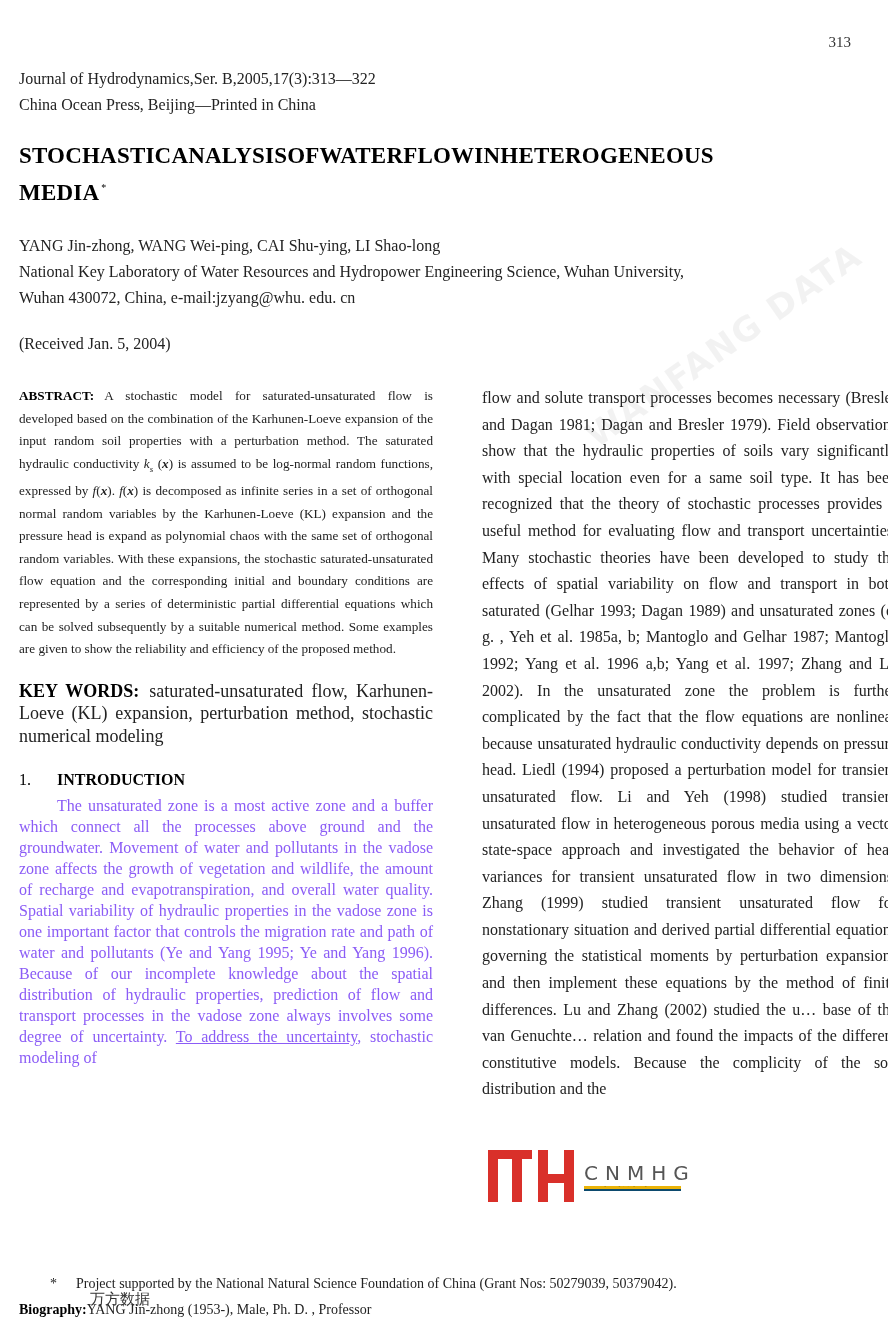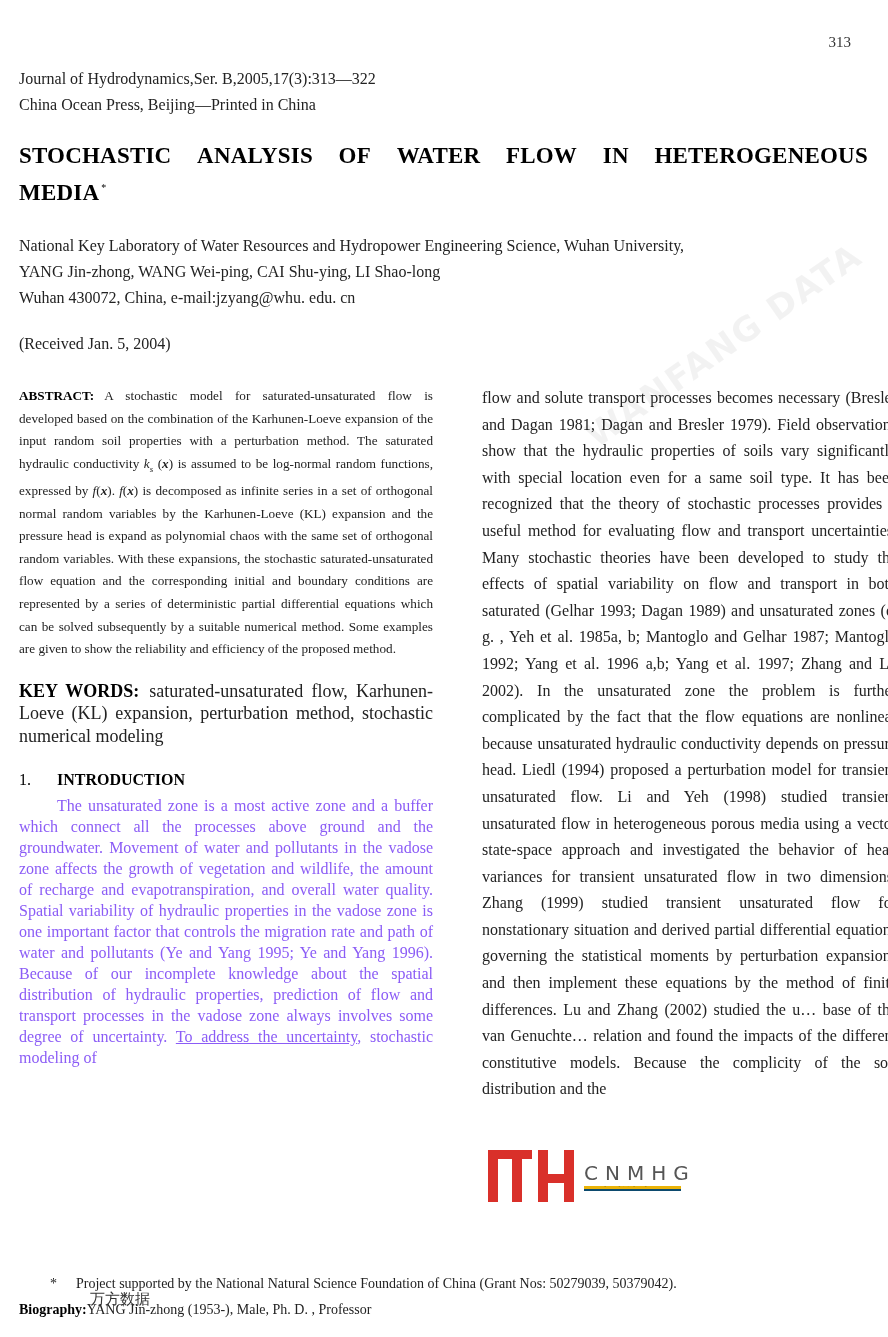--- a/index.html
+++ b/index.html
@@ -18,21 +18,21 @@
       font-size: 16px; line-height: 26px; color: #222;
     }
     .journal-info div { white-space: nowrap; }
     .title {
       position: absolute; left: 19px; top: 140px; width: 849px;
       font-family: "Liberation Serif", serif;
       font-weight: bold; font-size: 23px; line-height: 32px;
       color: #000; text-align: justify; text-align-last: left;
       letter-spacing: 0.2px;
     }
-    .title .line1 { display: flex; justify-content: space-between; }
+    .title .line1 { display: flex; }
     .title sup { font-size: 10px; font-weight: normal; vertical-align: super; margin-left: 2px; }
     .authors {
       position: absolute; left: 19px; top: 233px; width: 860px;
       font-size: 16px; line-height: 26px; color: #222;
     }
     .authors div { white-space: nowrap; }
     .received {
       position: absolute; left: 19px; top: 335px;
       font-size: 16px; color: #222;
     }
@@ -132,22 +132,22 @@
     <span>FLOW</span>
     <span>IN</span>
     <span>HETEROGENEOUS</span>
   </div>
   <div>
     <span>MEDIA</span><sup>*</sup>
   </div>
 </div>
 
 <div class="authors">
+  <div>YANG Jin-zhong, WANG Wei-ping, CAI Shu-ying, LI Shao-long</div>
   <div>National Key Laboratory of Water Resources and Hydropower Engineering Science, Wuhan University,</div>
-  <div>YANG Jin-zhong, WANG Wei-ping, CAI Shu-ying, LI Shao-long</div>
   <div>Wuhan 430072, China, e-mail:jzyang@whu. edu. cn</div>
 </div>
 
 <div class="received">(Received Jan. 5, 2004)</div>
 
 <div class="watermark">WANFANG DATA</div>
 
 <div class="col col-left">
   <div class="abstract">
     <span class="label">ABSTRACT:</span><span>A stochastic model for saturated-unsaturated flow is developed based on the combination of the Karhunen-Loeve expansion of the input random soil properties with a perturbation method. The saturated hydraulic conductivity </span><span class="ital">k</span><sub class="ital" style="font-size:9px">s</sub><span> (</span><span class="bold-ital">x</span><span>) is assumed to be log-normal random functions, expressed by </span><span class="ital">f</span>(<span class="bold-ital">x</span><span>). </span><span class="ital">f</span>(<span class="bold-ital">x</span><span>) is decomposed as infinite series in a set of orthogonal normal random variables by the Karhunen-Loeve (KL) expansion and the pressure head is expand as polynomial chaos with the same set of orthogonal random variables. With these expansions, the stochastic saturated-unsaturated flow equation and the corresponding initial and boundary conditions are represented by a series of deterministic partial differential equations which can be solved subsequently by a suitable numerical method. Some examples are given to show the reliability and efficiency of the proposed method.</span>

